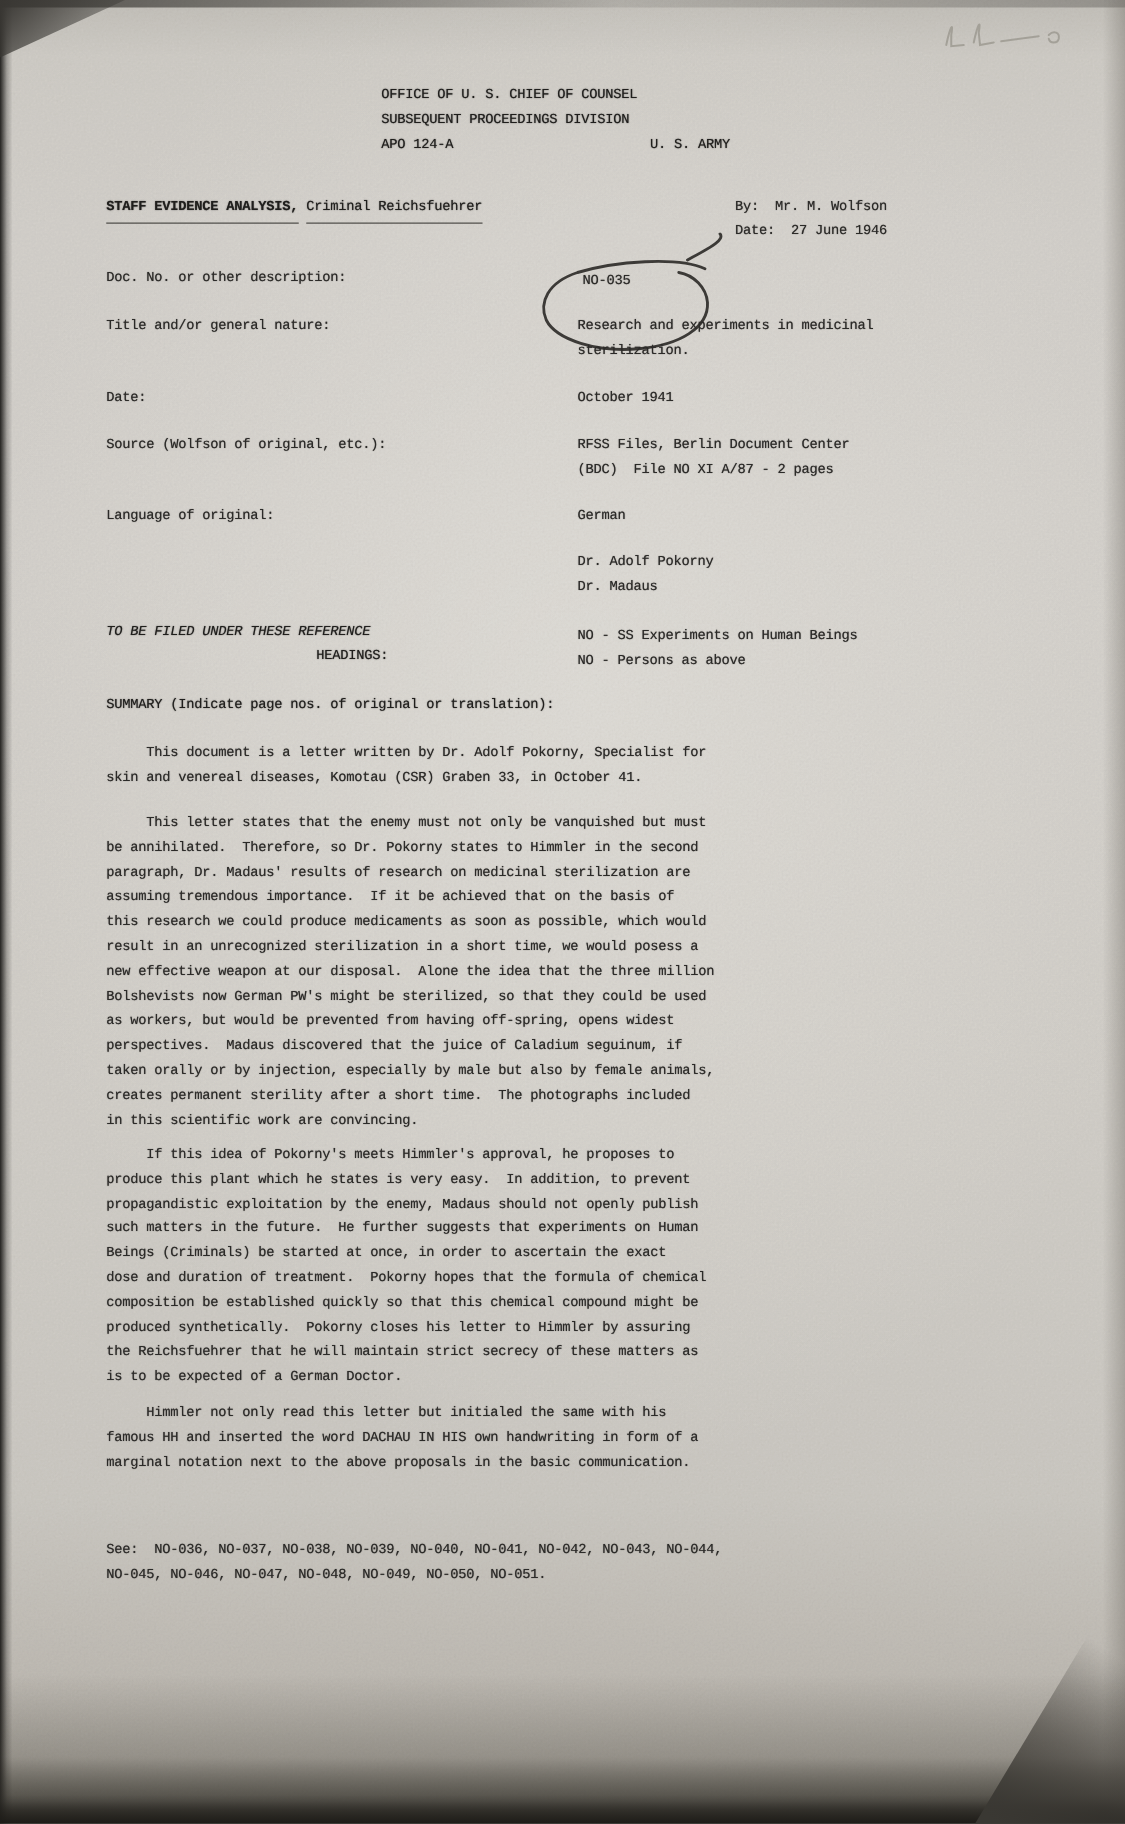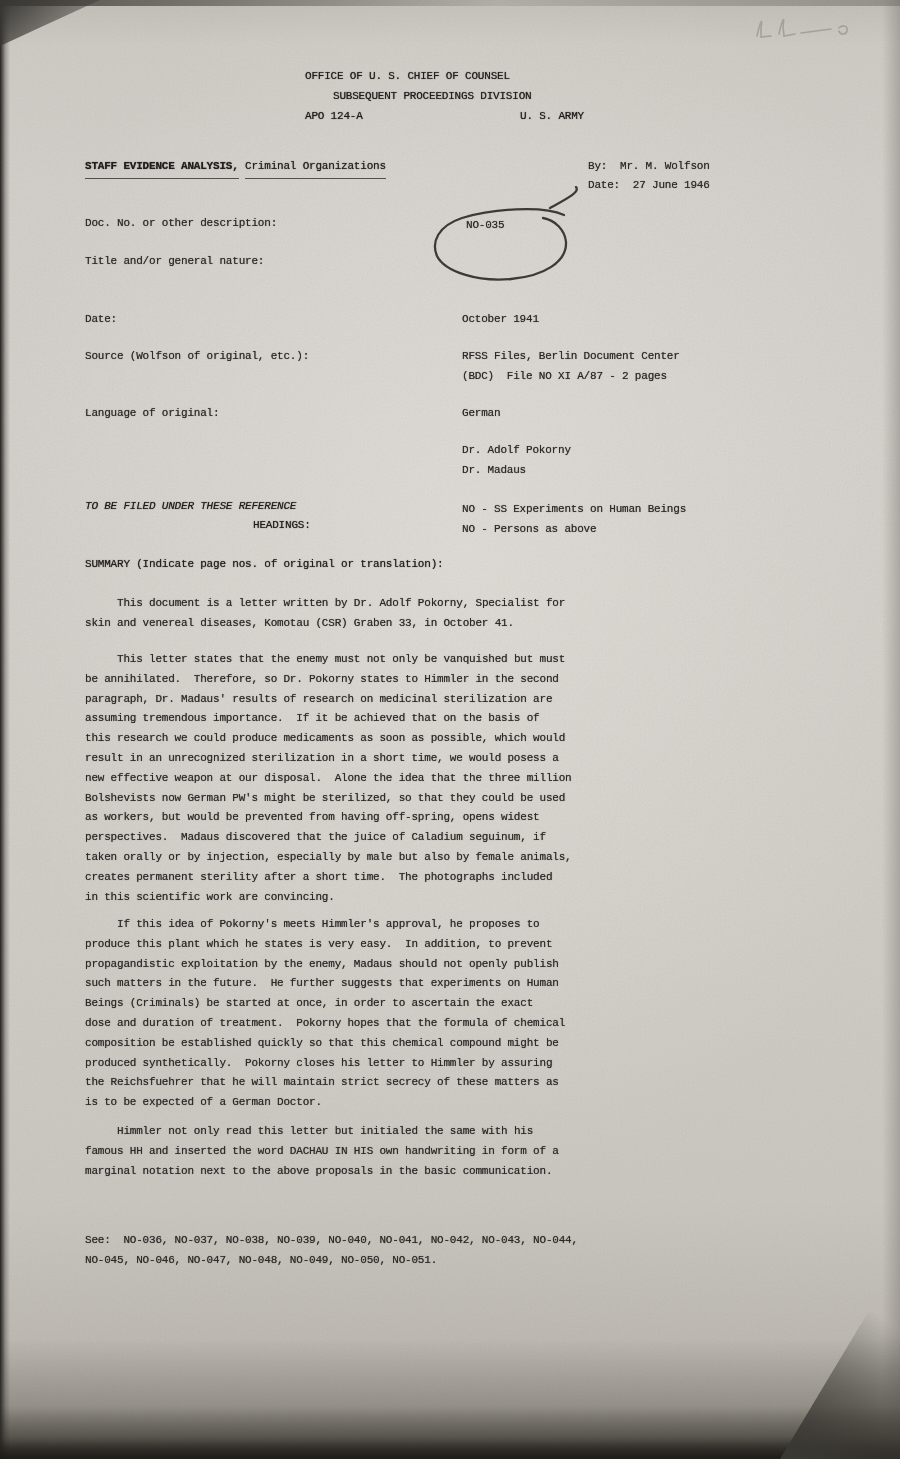--- a/index.html
+++ b/index.html
@@ -67,39 +67,41 @@
   <svg class="overlay" style="left:735px;top:6px;" width="160" height="44" viewBox="0 0 160 44">
     <g fill="none" stroke="#9b988f" stroke-width="1.6" stroke-linecap="round" opacity="0.8">
       <path d="M22 30 C 25 16 28 10 26 22 L 26 31 L 36 30"></path>
       <path d="M44 28 C 47 14 50 8 48 20 L 49 30 L 60 28"></path>
       <path d="M66 27 L 96 23"></path>
       <path d="M104 22 c 4 -4 9 -2 8 3 c -1 4 -7 4 -8 0"></path>
     </g>
   </svg>
 
   <div class="tw dark" style="left:305px;top:66px;line-height:20px;">OFFICE OF U. S. CHIEF OF COUNSEL</div>
-  <div class="tw dark" style="left:305px;top:86px;line-height:20px;margin-left:28px;">SUBSEQUENT PROCEEDINGS DIVISION</div>
+  <div class="tw dark" style="left:305px;top:86px;line-height:20px;">SUBSEQUENT PROCEEDINGS DIVISION</div>
   <div class="tw dark" style="left:305px;top:106px;line-height:20px;">APO 124-A</div>
   <div class="tw dark" style="left:520px;top:106px;line-height:20px;">U. S. ARMY</div>
 
-  <div class="tw" style="left:85px;top:157px;"><span class="ul bold dark">STAFF EVIDENCE ANALYSIS,</span><span> </span><span class="ul dark">Criminal Organizations</span></div>
+  <div class="tw" style="left:85px;top:157px;"><span class="ul bold dark">STAFF EVIDENCE ANALYSIS,</span><span> </span><span class="ul dark">Criminal Reichsfuehrer</span></div>
   <div class="tw" style="left:588px;top:157px;">By:  Mr. M. Wolfson</div>
   <div class="tw" style="left:588px;top:176px;">Date:  27 June 1946</div>
 
   <div class="tw" style="left:85px;top:214px;">Doc. No. or other description:</div>
   <div class="tw" style="left:466px;top:216px;text-align:center;">NO-035</div>
 
   <svg class="overlay" style="left:430px;top:186px;" width="152" height="98" viewBox="0 -22 152 98">
     <g fill="none" stroke="#3c3a37" stroke-width="2.3" stroke-linecap="round">
       <path d="M120 0 C 138 -10 150 -16 146 -21"></path>
       <path d="M134 7 C 112 -3 62 1 32 10 C 8 18 1 34 7 48 C 15 64 48 74 81 71 C 114 68 137 54 136 34 C 135 22 125 12 113 10"></path>
     </g>
   </svg>
 
   <div class="tw" style="left:85px;top:252px;">Title and/or general nature:</div>
+  <div class="tw" style="left:462px;top:252px;">Research and experiments in medicinal
+sterilization.</div>
 
   <div class="tw" style="left:85px;top:310px;">Date:</div>
   <div class="tw" style="left:462px;top:310px;">October 1941</div>
 
   <div class="tw" style="left:85px;top:347px;">Source (Wolfson of original, etc.):</div>
   <div class="tw" style="left:462px;top:347px;">RFSS Files, Berlin Document Center
 (BDC)  File NO XI A/87 - 2 pages</div>
 
   <div class="tw" style="left:85px;top:404px;">Language of original:</div>
   <div class="tw" style="left:462px;top:404px;">German</div>

